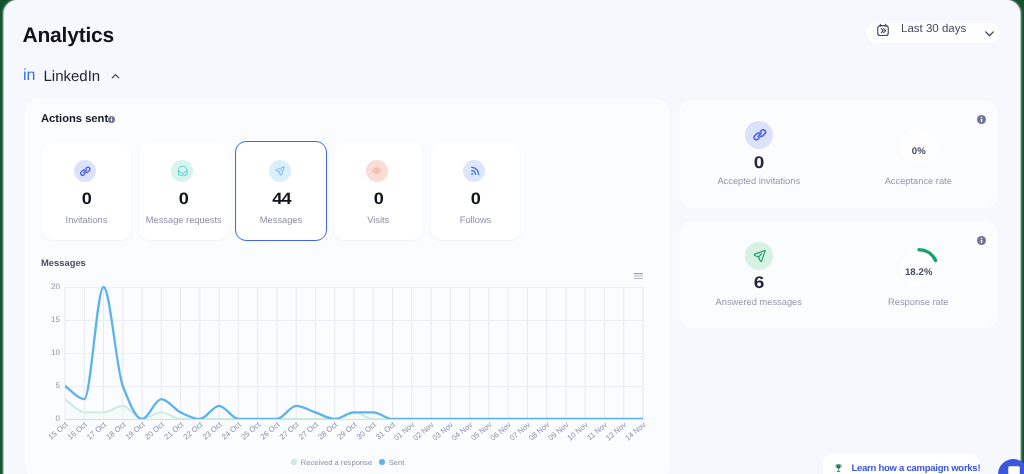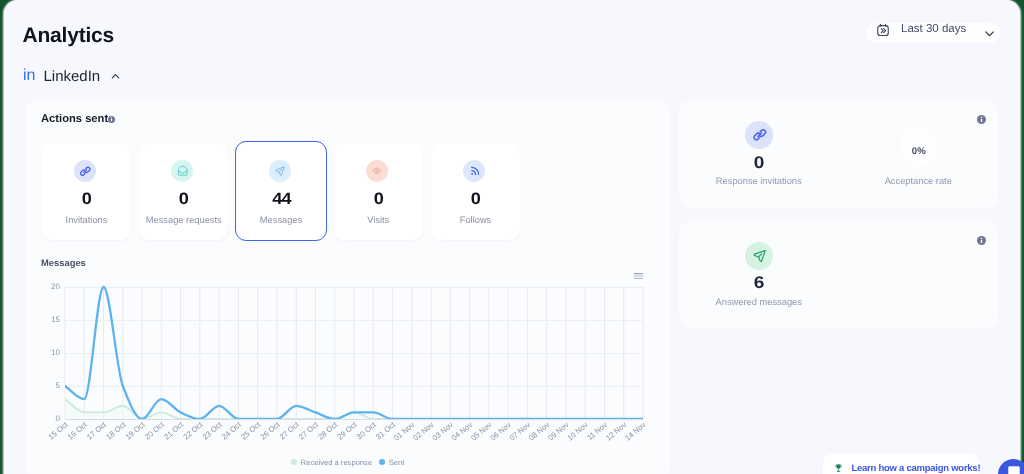--- a/index.html
+++ b/index.html
@@ -276,21 +276,21 @@
           </svg></span>
     <div class="half" style="left:0">
       <div class="circ" style="background:#dde2fb">
             <svg width="15.5" height="15.5" viewBox="0 0 24 24" fill="none" stroke="#4a5ff0" stroke-width="2.5" stroke-linecap="round" stroke-linejoin="round">
               <path d="M9.3 14.7l5.4-5.4"></path>
               <path d="M13.0 7.1l1.7-1.7a3.6 3.6 0 015.1 5.1l-3.0 3.0a3.6 3.6 0 01-5.1 0"></path>
               <path d="M11.0 16.9l-1.7 1.7a3.6 3.6 0 01-5.1-5.1l3.0-3.0a3.6 3.6 0 015.1 0"></path>
             </svg>
           </div>
       <div class="val">0</div>
-      <div class="lbl">Response invitations</div>
+      <div class="lbl">Accepted invitations</div>
     </div>
     <div class="half" style="left:50%">
       <div class="gauge">
             <div class="circbg"></div>
         <span class="pct">0%</span>
       <svg width="40" height="40" viewBox="0 0 40 40" style="position: absolute; inset: 0px;"></svg>
           </div>
       <div class="lbl">Acceptance rate</div>
     </div>
       </div>
@@ -302,20 +302,30 @@
           </svg></span>
     <div class="half" style="left:0">
       <div class="circ" style="background:#d5f2e3">
             <svg width="15.5" height="15.5" viewBox="0 0 24 24" fill="none" stroke="#22a06b" stroke-width="1.85" stroke-linecap="round" stroke-linejoin="round">
               <path d="M19.9 4.1 4.3 9.55c-.95.33-1.0 1.65-.08 2.05l5.5 2.38c.33.14.6.41.74.74l2.38 5.5c.4.92 1.72.87 2.05-.08L20.34 4.5a.4.4 0 0 0-.44-.4z"></path>
               <path d="M10.4 13.6 15 9"></path>
             </svg>
           </div>
       <div class="val">6</div>
       <div class="lbl">Answered messages</div>
+    </div>
+    <div class="half" style="left:50%">
+      <div class="gauge">
+            <div class="circbg"></div>
+        <span class="pct">18.2%</span>
+      <svg width="40" height="40" viewBox="0 0 40 40" style="position: absolute; inset: 0px;">
+              <path d="M 20.00 1.80 A 18.2 18.2 0 0 1 36.56 12.46" stroke="#16a36a" stroke-width="3.4" fill="none" stroke-linecap="round"></path>
+            </svg>
+          </div>
+      <div class="lbl">Response rate</div>
     </div>
       </div>
 
   </div>
   <div class="learn">
     <span><svg width="9" height="9" viewBox="0 0 16 18">
           <path d="M4 1.2h8v4.2a4 4 0 01-8 0z" fill="#1f7a56"></path>
           <path d="M4 1.2h8v1.6H4z" fill="#2f9a6c"></path>
           <rect x="7" y="9" width="2" height="4.6" fill="#35a873"></rect>
           <rect x="4.6" y="13.4" width="6.8" height="2.4" rx="0.6" fill="#35a873"></rect>

